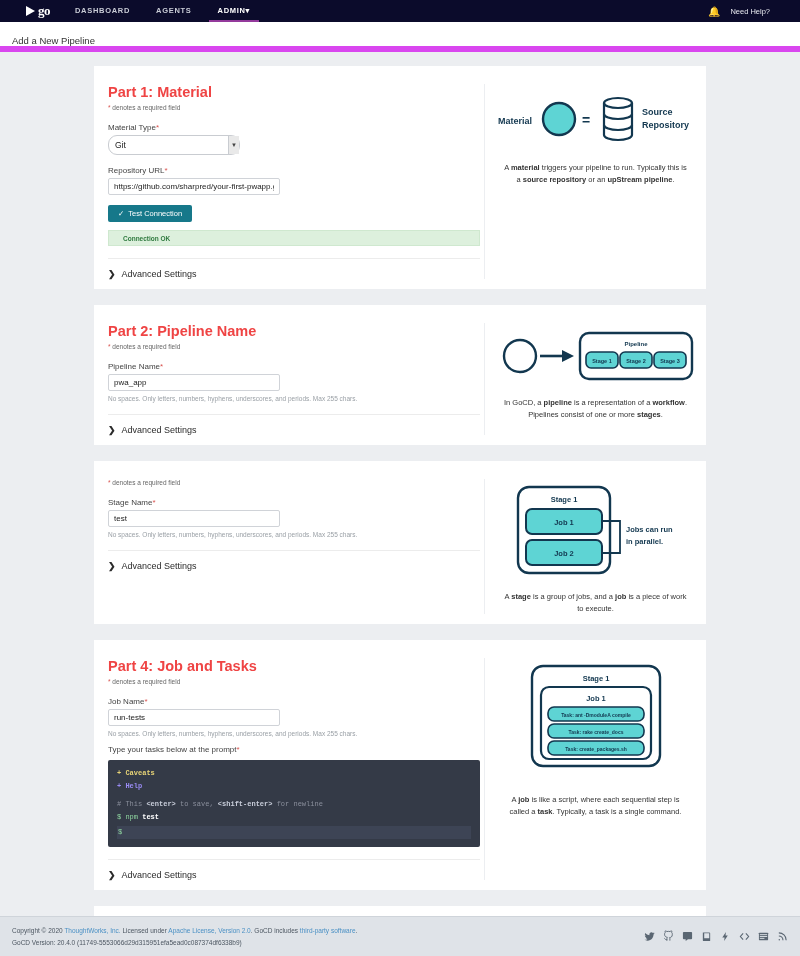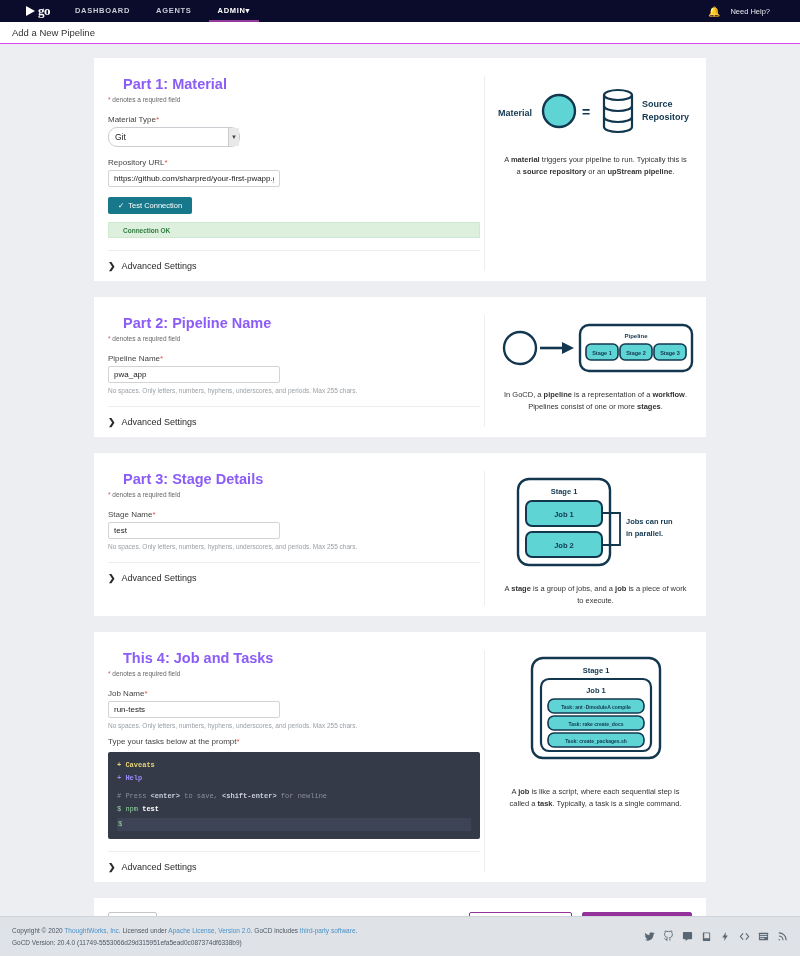--- a/index.html
+++ b/index.html
@@ -33,38 +33,38 @@
     padding: 0 9px; height:22px; line-height:22px; cursor:pointer;
     font-weight:600;
   }
   .nav-item.active { color:#fff; border-bottom:2px solid #943a9c; }
   .nav-right { margin-left:auto; display:flex; align-items:center; gap:10px; padding-right:4px;}
   .bell { color:#c9ccd6; font-size:10px; }
   .need-help { color:#e6e8ee; font-size:7.5px; }
 
   
   .subheader {
-    background:#fff; height:22px; display:flex; align-items:center;
-    padding-left:12px; border-bottom:1px solid #d946ef;
+    background:#fff; height:30px; display:flex; align-items:flex-end;
+    padding-left:12px; border-bottom:6px solid #d946ef;
   }
   .subheader-title { font-size:9.5px; color:#333; font-weight:400; }
 
   
   .page { padding: 14px 0 0 0; }
   .card {
     background:#fff; width:612px; margin:0 auto 16px auto;
     padding: 18px 0 10px 0; position:relative;
     display:flex;
   }
   .card-left { width: 390px; padding-left:14px; }
   .card-right {
     width: 222px; border-left:1px solid #eceef1; padding: 4px 8px 0 8px;
     display:flex; flex-direction:column; align-items:center;
   }
-  .part-title { font-size:14.5px; font-weight:700; color:#8b5cf6; margin:0 0 4px 15px; }
+  .part-title { font-size:14.5px; font-weight:700; color:#ef4444; margin:0 0 4px 0; }
   .required-note { font-size:6.5px; color:#666; margin-bottom:12px; }
   .required-note .star { color:#d9534f; }
 
   label.fld {
     display:block; font-size:8px; color:#444; margin-bottom:3px;
   }
   label.fld .star { color:#d9534f; }
   input.txt {
     width: 172px; height:17px; border:1px solid #d0d3d8; border-radius:2px;
     font-size:8px; padding:0 5px; color:#222; background:#fff;
@@ -280,21 +280,20 @@
         </g>
       </svg>
       <div class="panel-caption">
         In GoCD, a <b>pipeline</b> is a representation of a <b>workflow</b>. Pipelines consist of one or more <b>stages</b>.
       </div>
     </div>
   </div>
 
   <div class="card">
     <div class="card-left">
-      <div class="part-title">Part 3: Stage Details</div>
       <div class="required-note">
         <span class="star">*</span><span> denotes a required field</span>
       </div>
       <label class="fld">
         <span>Stage Name</span><span class="star">*</span>
       </label>
       <input class="txt" value="test" style="">
       <div class="hint">No spaces. Only letters, numbers, hyphens, underscores, and periods. Max 255 chars.</div>
       <div class="adv">
         <span class="chev">❯</span>
@@ -314,39 +313,39 @@
         <text x="130" y="61" font-family="Liberation Sans, sans-serif" font-size="7.5" font-weight="700" fill="#12374f">in parallel.</text>
       </svg>
       <div class="panel-caption">
         A <b>stage</b> is a group of jobs, and a <b>job</b> is a piece of work to execute.
       </div>
     </div>
   </div>
 
   <div class="card">
     <div class="card-left">
-      <div class="part-title">This 4: Job and Tasks</div>
+      <div class="part-title">Part 4: Job and Tasks</div>
       <div class="required-note">
         <span class="star">*</span><span> denotes a required field</span>
       </div>
       <label class="fld">
         <span>Job Name</span><span class="star">*</span>
       </label>
       <input class="txt" value="run-tests" style="">
       <div class="hint">No spaces. Only letters, numbers, hyphens, underscores, and periods. Max 255 chars.</div>
 
       <label class="fld" style="margin-top:8px">
         <span>Type your tasks below at the prompt</span><span class="star">*</span>
       </label>
 
       <div class="term">
         <div class="caveats">+ Caveats</div>
         <div class="help">+ Help</div>
         <div class="comment">
-          <span># Press </span><b>&lt;enter&gt;</b><span> to save, </span><b>&lt;shift-enter&gt;</b><span> for newline</span>
+          <span># This </span><b>&lt;enter&gt;</b><span> to save, </span><b>&lt;shift-enter&gt;</b><span> for newline</span>
         </div>
         <div class="cmdline">
           <span>$</span>
           <span>npm</span>
           <b>test</b>
         </div>
         <div class="cursorline">$</div>
       </div>
 
       <div class="adv">

